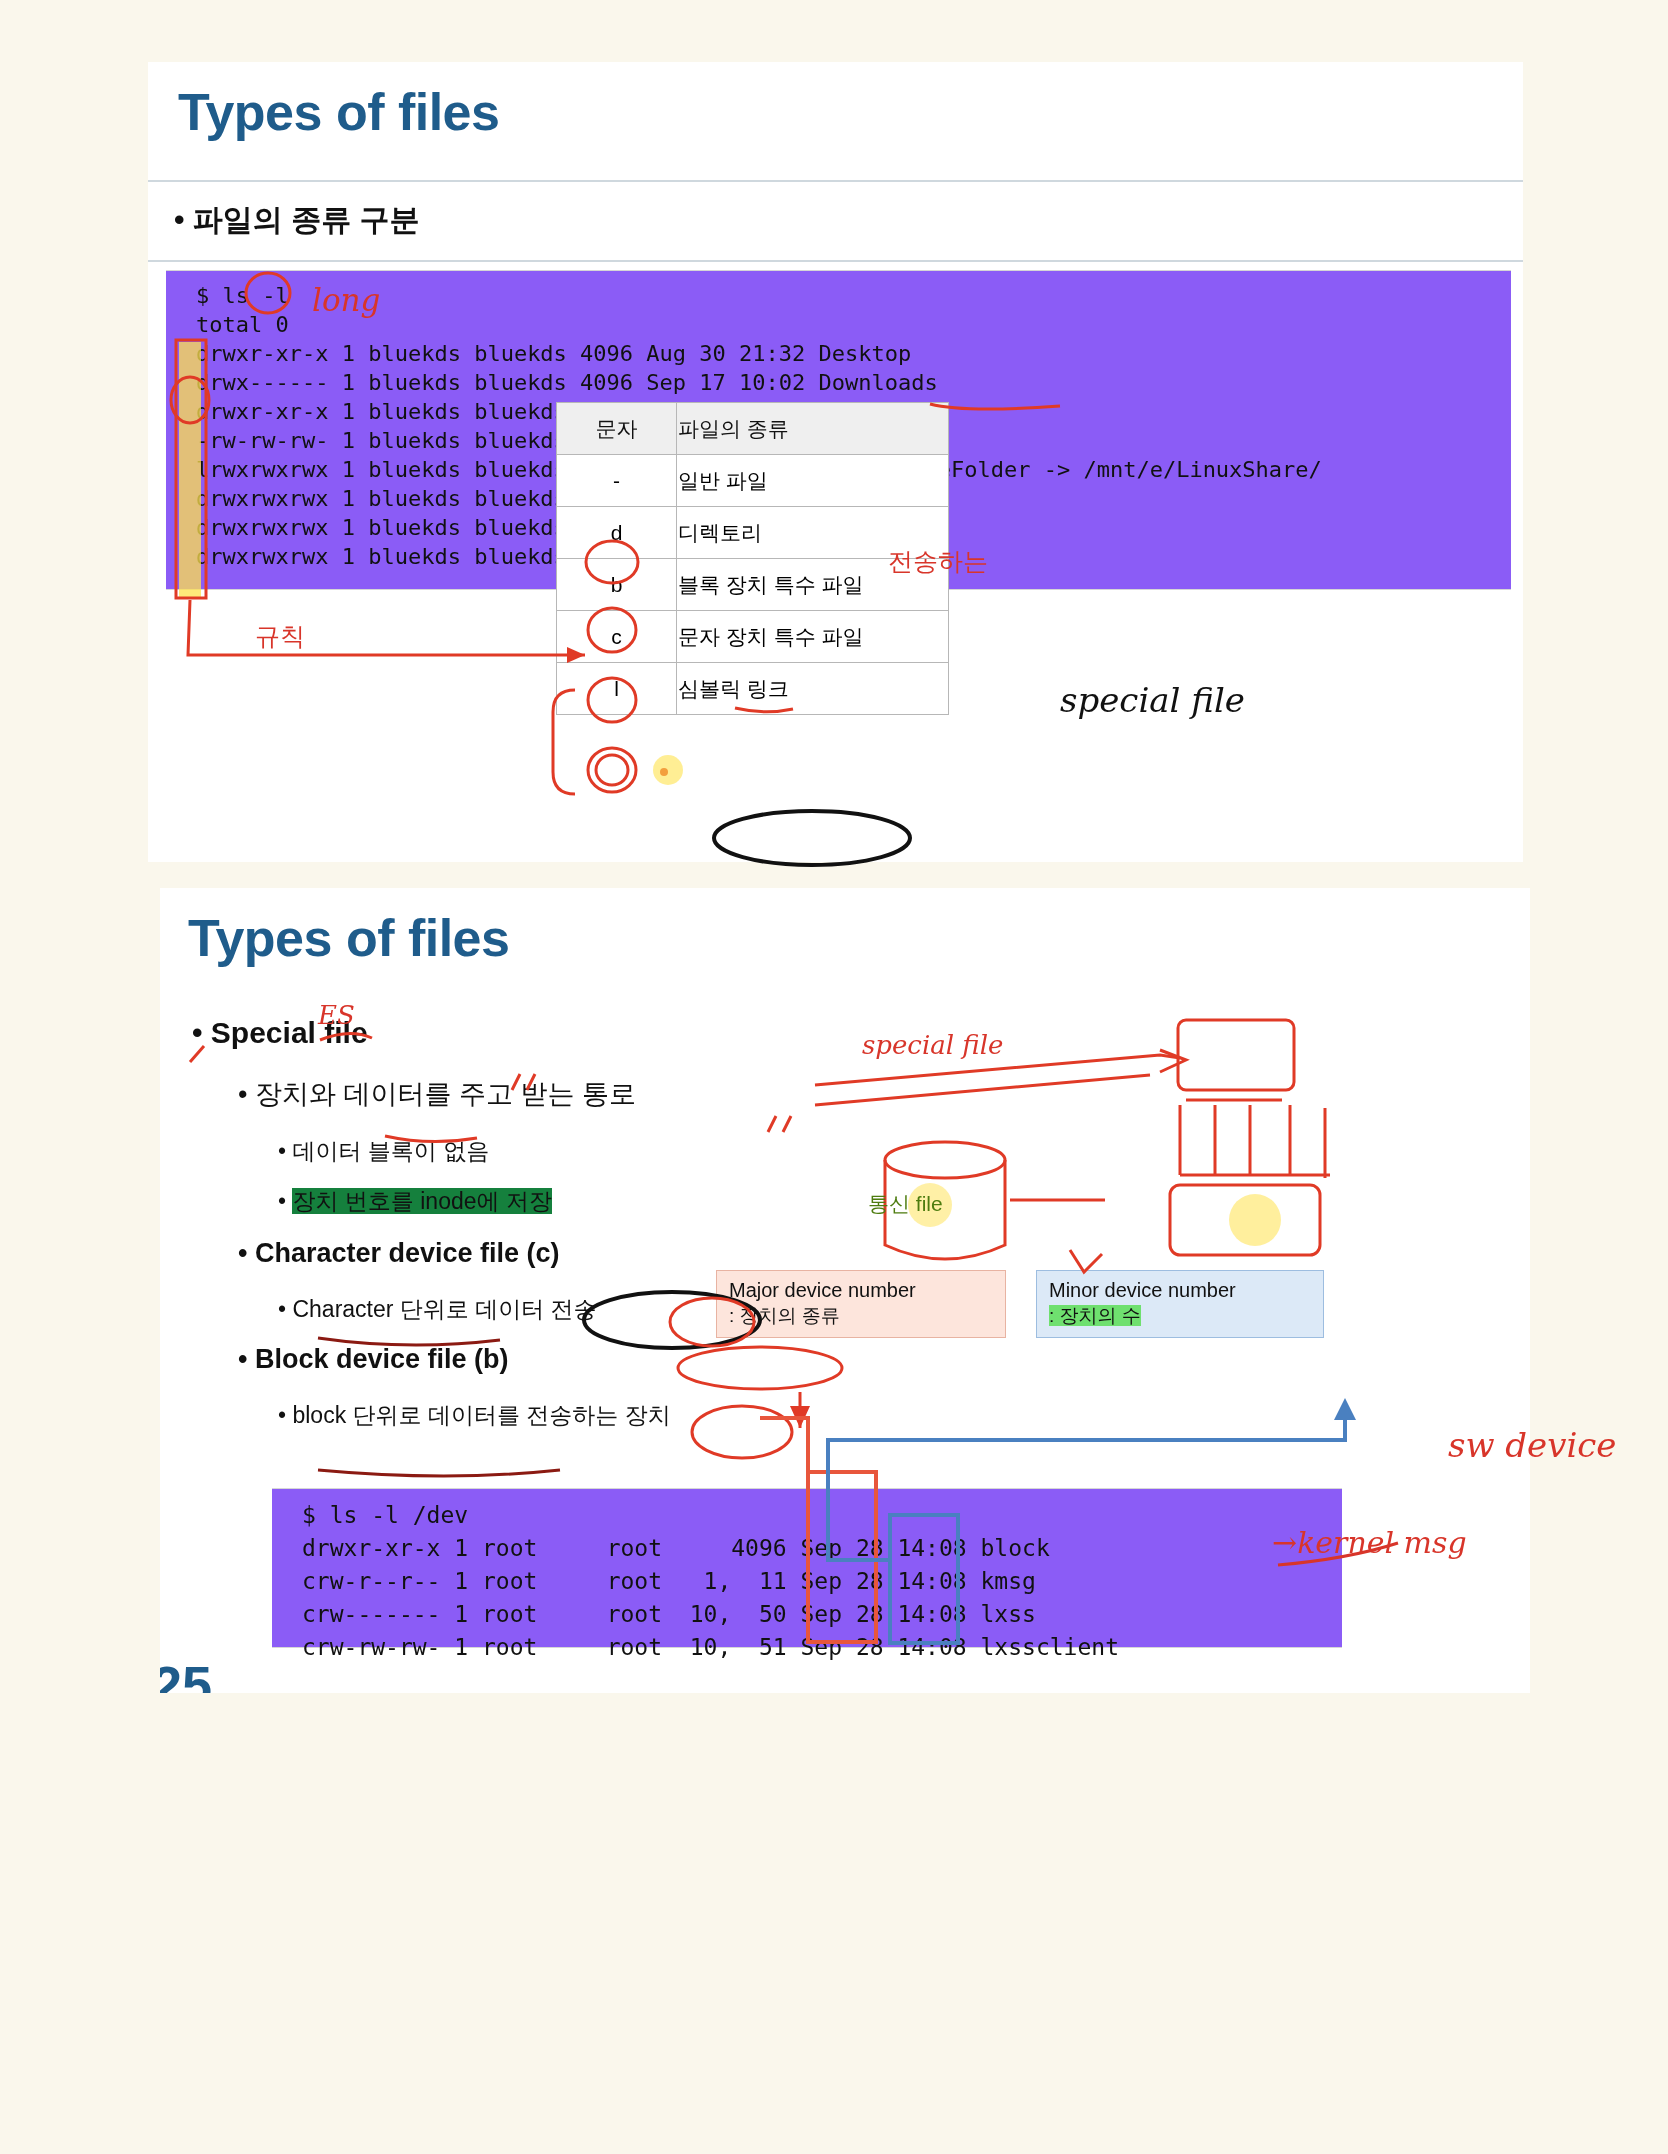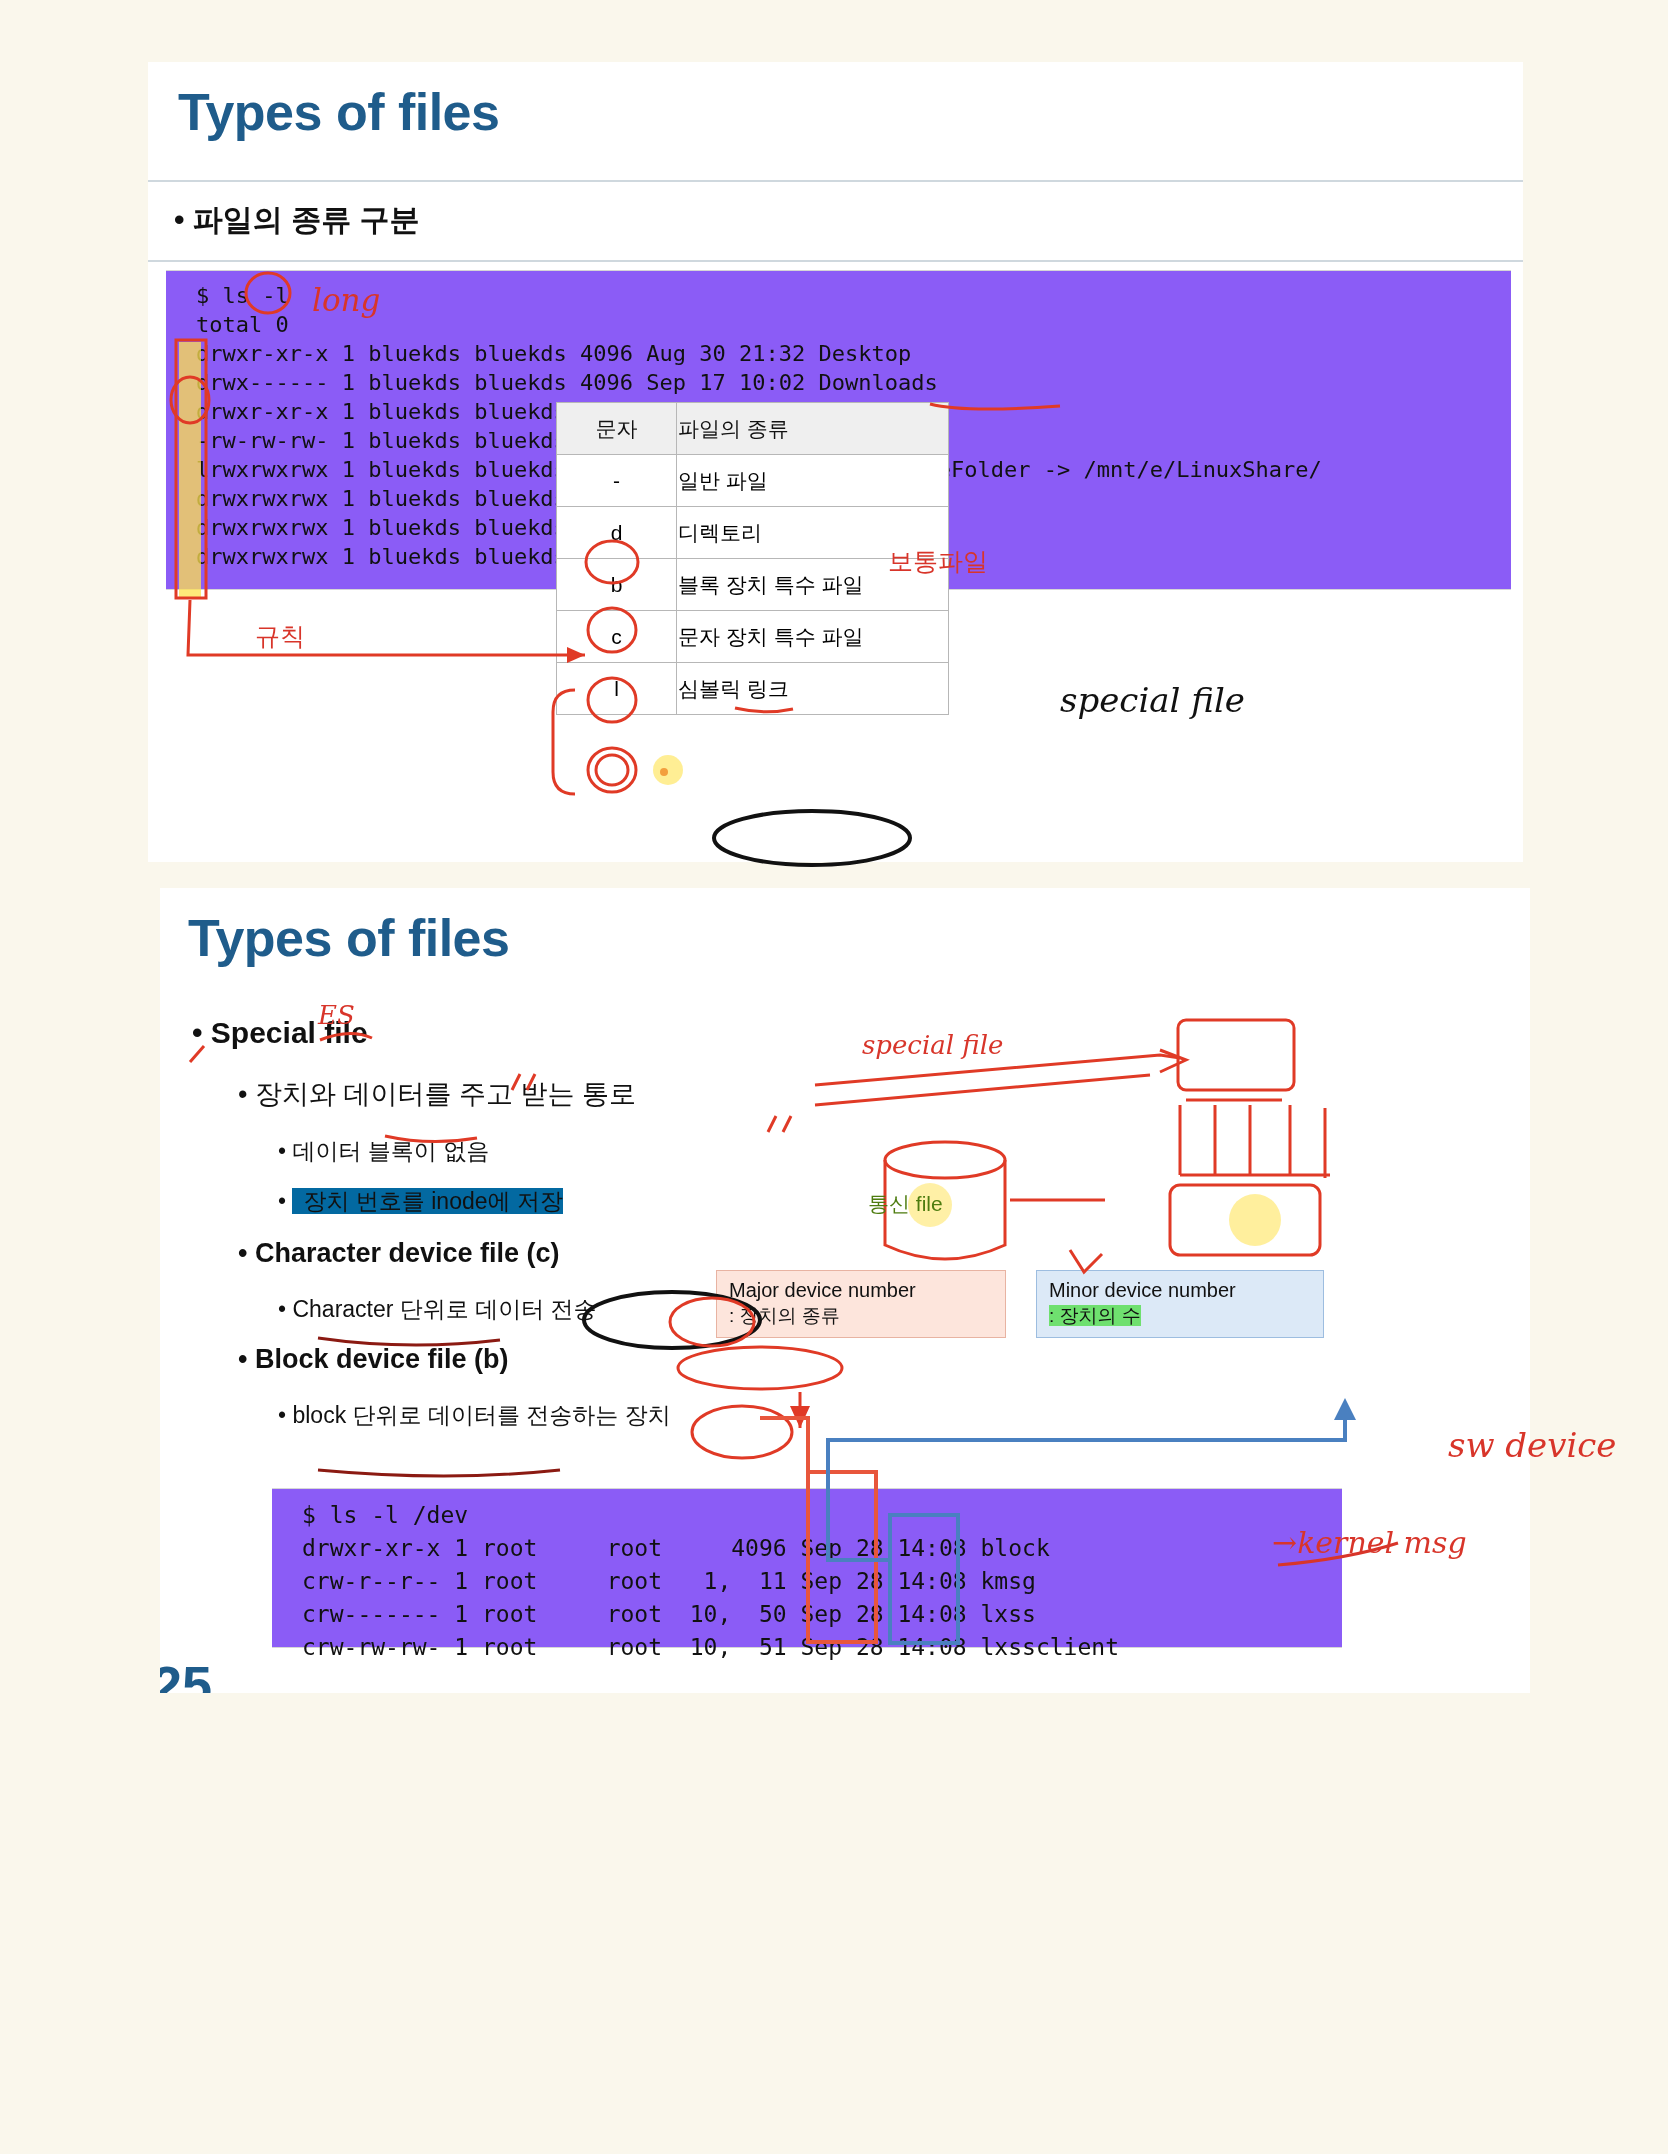--- a/index.html
+++ b/index.html
@@ -207,21 +207,21 @@
 
   <div class="bullet-l2" style="position:absolute;left:78px;top:188px;">
     • <span>장치와 데이터를 주고 받는 통로</span>
   </div>
 
   <div class="bullet-l3" style="position:absolute;left:118px;top:248px;">
     • <span>데이터 블록이 없음</span>
   </div>
 
   <div class="bullet-l3" style="position:absolute;left:118px;top:298px;">
-    • <span style="background:#0369a1;padding-left:11px;">장치 번호를 inode에 저장</span>
+    • <span style="background:#15803d;">장치 번호를 inode에 저장</span>
   </div>
 
   <div class="bullet-l2" style="position:absolute;left:78px;top:350px;font-weight:bold;">
     • <span>Character device file (c)</span>
   </div>
 
   <div class="bullet-l3" style="position:absolute;left:118px;top:406px;">
     • <span>Character 단위로 데이터 전송</span>
   </div>
 
@@ -330,21 +330,21 @@
 
     <rect x="890" y="1515" width="68" height="128" fill="none" stroke="#4a80c0" stroke-width="4"></rect>
     <path d="M890 1560 L828 1560 L828 1440 L1345 1440 L1345 1404" fill="none" stroke="#4a80c0" stroke-width="4"></path>
     <path d="M1345 1398 l-11 22 l22 0 z" fill="#4a80c0"></path>
 
     <path d="M1278 1565 q70 -6 120 -22" fill="none" stroke="#d8352a" stroke-width="3"></path>
   </svg>
 
   <div class="hand" style="left:312px;top:282px;">long</div>
   <div class="hand korean" style="left:255px;top:620px;font-size:25px;">규칙</div>
-  <div class="hand korean" style="left:888px;top:545px;font-size:25px;">보통파일</div>
+  <div class="hand korean" style="left:888px;top:545px;font-size:25px;">전송하는</div>
   <div class="hand black" style="left:1060px;top:680px;font-size:34px;color:#111;">special file</div>
 
   <div class="hand" style="left:318px;top:1000px;font-size:26px;">ES</div>
   <div class="hand" style="left:862px;top:1030px;font-size:26px;">special file</div>
   <div class="hand korean" style="left:868px;top:1190px;font-size:21px;color:#4d7c0f;">통신 file</div>
 
   <div class="hand" style="left:1448px;top:1425px;font-size:34px;">sw device</div>
   <div class="hand" style="left:1272px;top:1525px;font-size:30px;">→kernel msg</div>
 </div>
 

